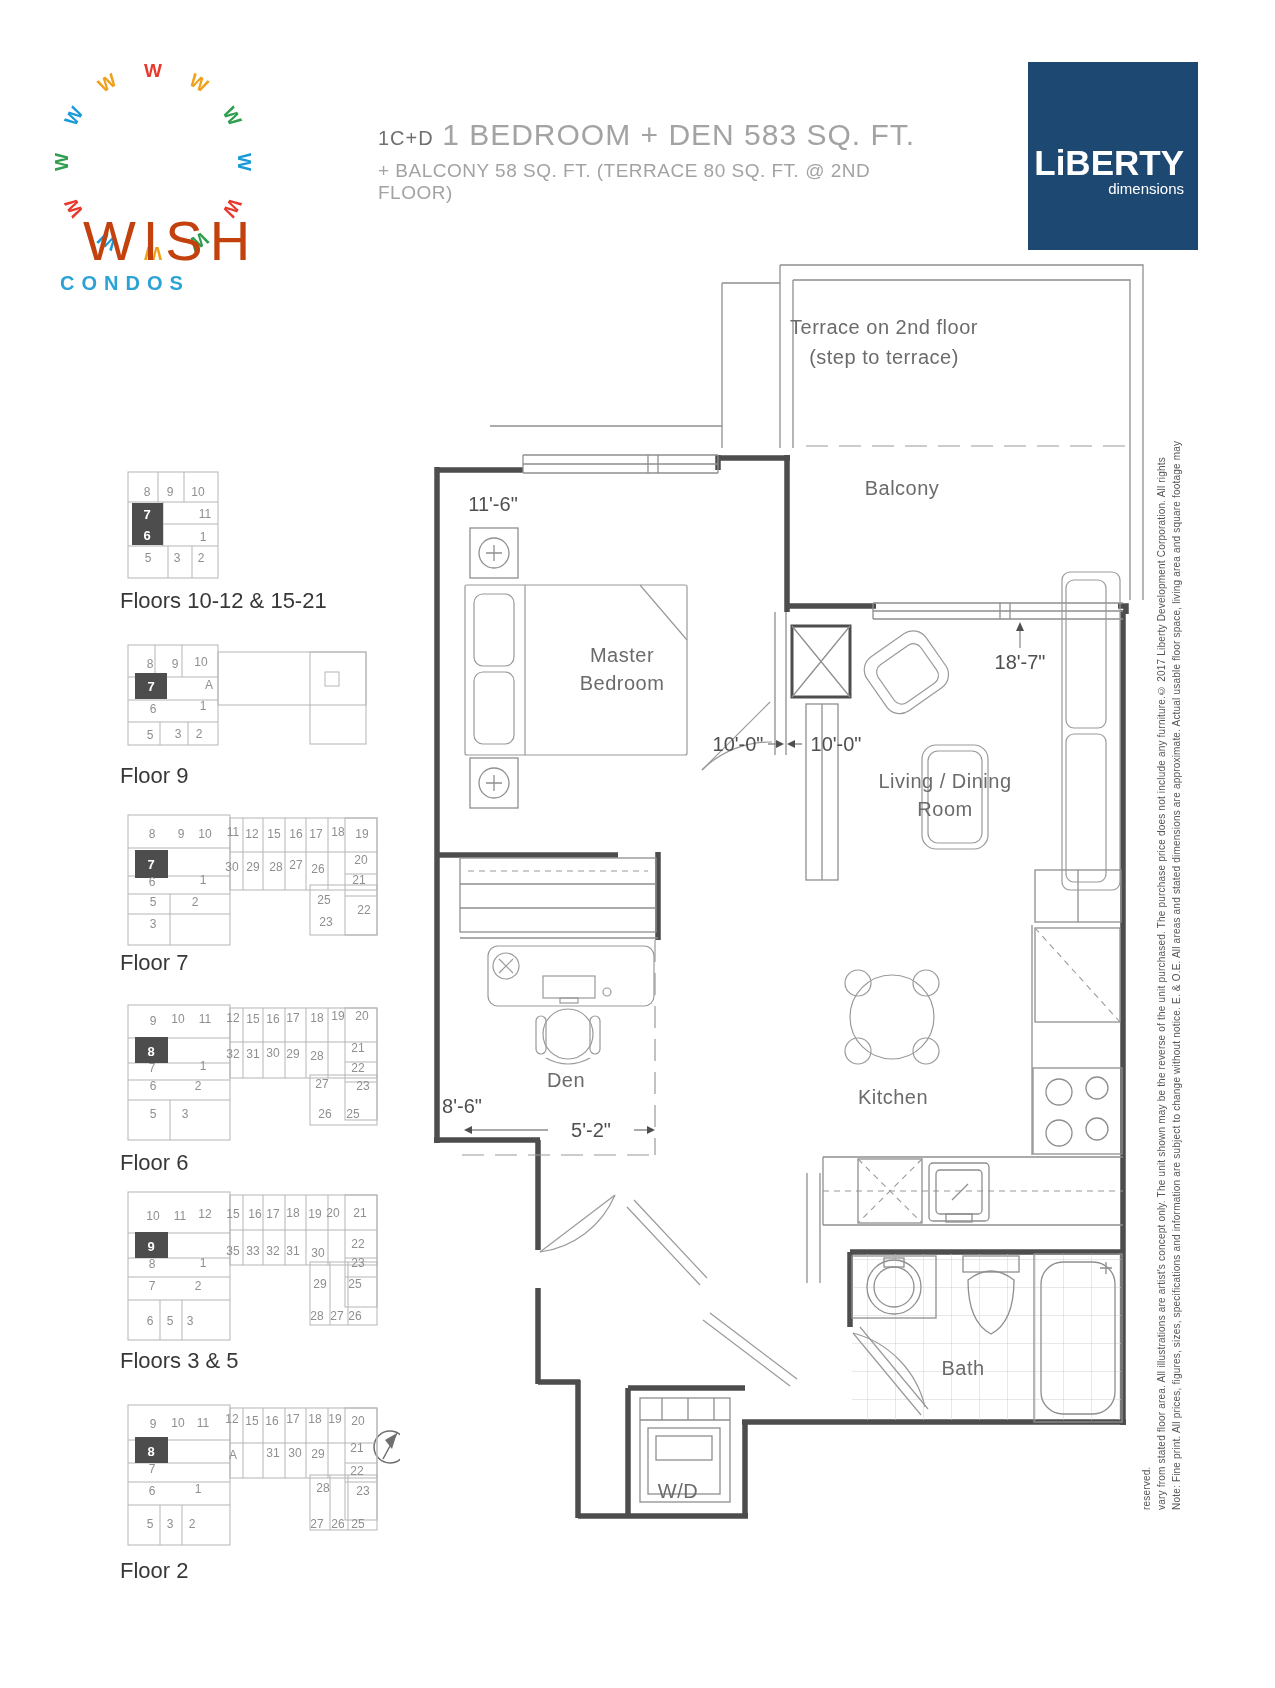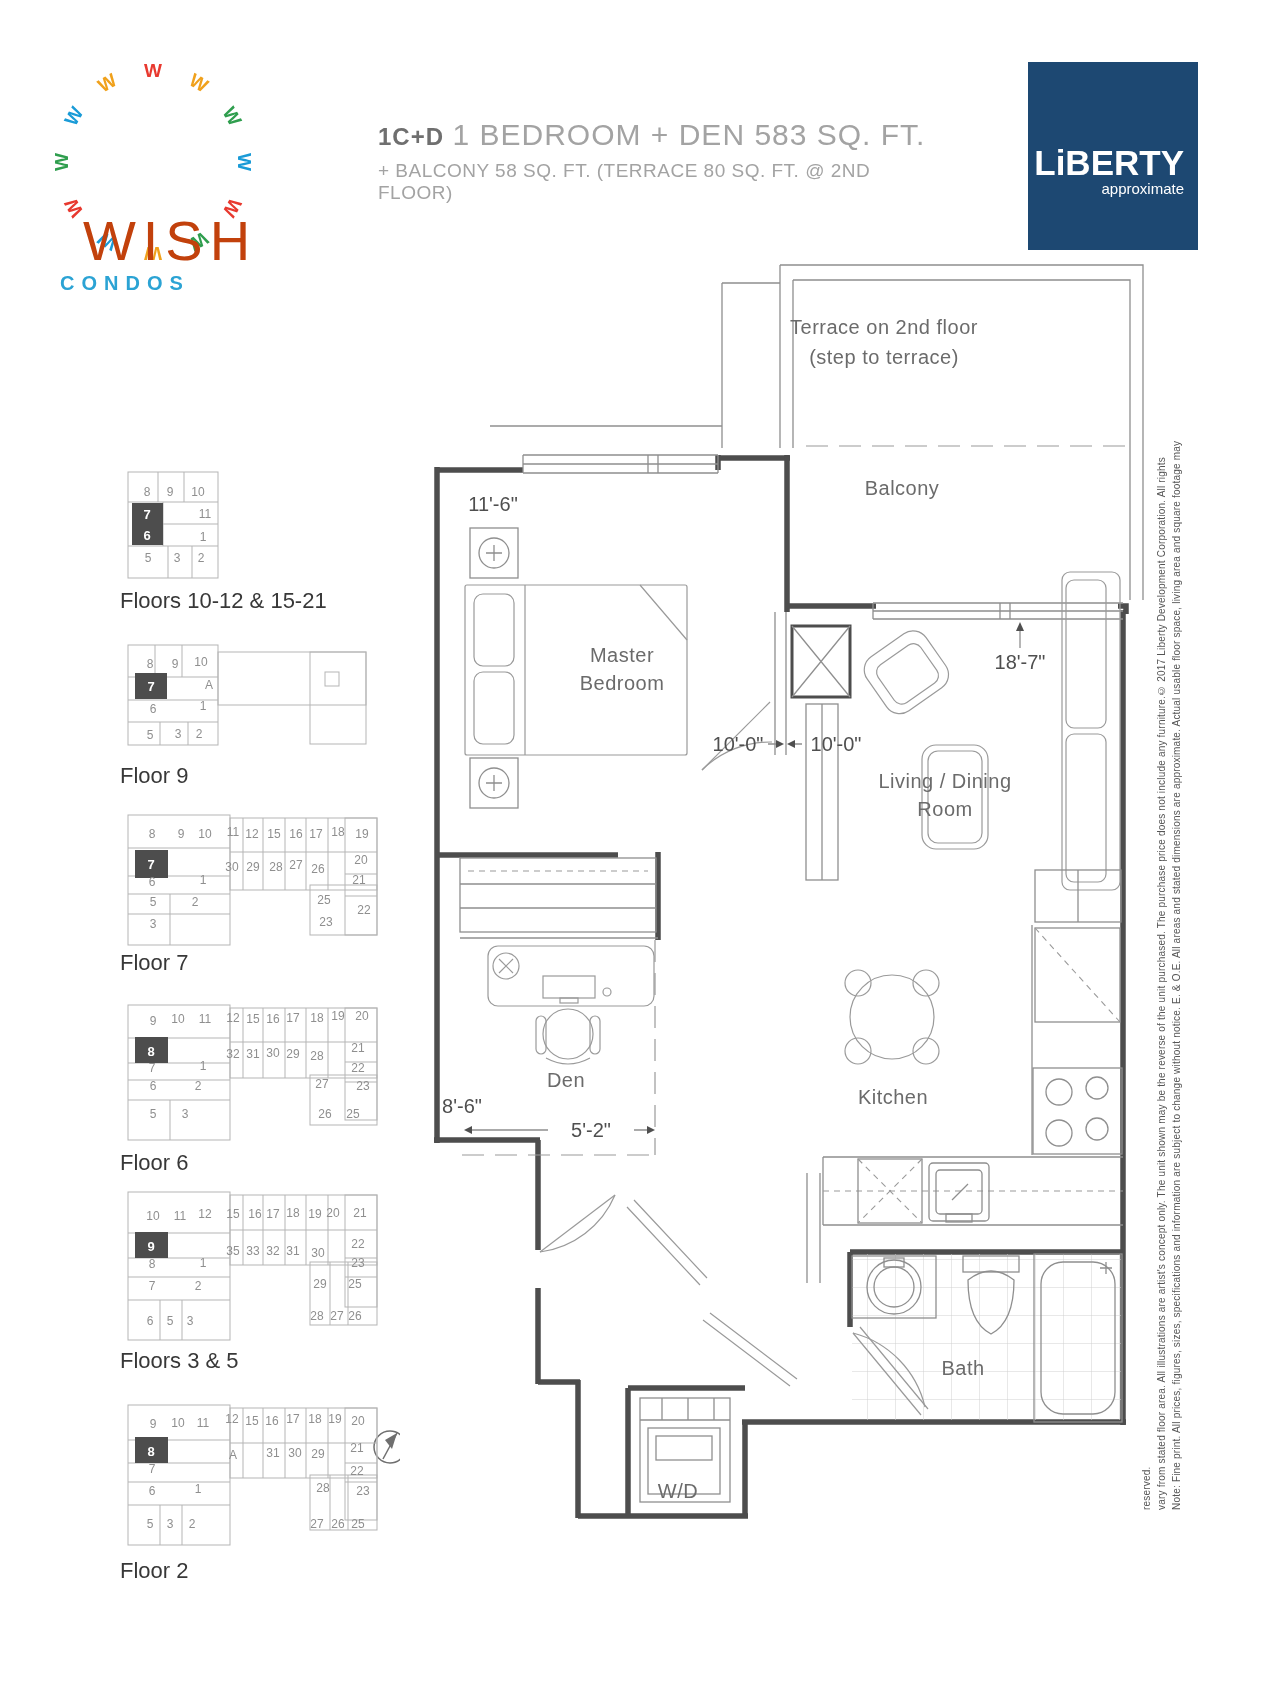--- a/index.html
+++ b/index.html
@@ -10,21 +10,21 @@
   .logo-ring{position:absolute;left:93px;top:67px;width:0;height:0;}
   .logo-ring span{position:absolute;left:-9px;top:-12px;font-weight:bold;font-size:19px;transform-origin:9px 57px;}
   .brand-name{position:absolute;left:0px;top:158px;width:220px;text-align:center;
     font-size:56px;letter-spacing:7px;color:#c2410c;font-weight:normal;}
   .brand-sub{position:absolute;left:0px;top:222px;width:220px;text-align:left;
     font-size:20px;letter-spacing:7px;color:#2ba3d4;font-weight:bold;}
 
   
   .titleblock{position:absolute;left:378px;top:118px;width:560px;}
   .title-line{white-space:nowrap;}
-  .unit-code{font-size:24px;font-weight:bold;color:#6f6f6f;letter-spacing:1px;}
+  .unit-code{font-size:20px;font-weight:normal;color:#6f6f6f;letter-spacing:1px;}
   .unit-desc{font-size:30px;color:#a3a3a3;letter-spacing:1px;margin-left:4px;}
   .unit-sub{font-size:19px;color:#a3a3a3;letter-spacing:0.5px;margin-top:8px;}
 
   
   .devbox{position:absolute;left:1028px;top:62px;width:170px;height:188px;background:#1d4872;
     color:#fff;box-sizing:border-box;padding:84px 14px 0 0;text-align:right;}
   .dev-name{font-size:35px;font-weight:bold;letter-spacing:0px;line-height:34px;}
   .dev-sub{font-size:15px;margin-top:0px;}
 
   
@@ -74,21 +74,21 @@
 <div class="titleblock">
   <div class="title-line">
     <span class="unit-code">1C+D</span>
     <span class="unit-desc">1 BEDROOM + DEN  583 SQ. FT.</span>
   </div>
   <div class="unit-sub">+ BALCONY 58 SQ. FT. (TERRACE 80 SQ. FT. @ 2ND FLOOR)</div>
 </div>
 
 <div class="devbox">
   <div class="dev-name">LiBERTY</div>
-  <div class="dev-sub">approximate</div>
+  <div class="dev-sub">dimensions</div>
 </div>
 
 <svg id="keyplans" style="left:100px;top:440px;" width="300" height="1160" viewBox="100 440 300 1160">
   <g>
     <circle class="compass" cx="390" cy="1447" r="16"></circle>
     <path class="compass" d="M383,1459 L397,1433"></path>
     <path d="M397,1433 L385,1440 L392,1449 Z" fill="#6f6f6f" stroke="none"></path>
   </g>
 <g>
       <rect x="128" y="472" width="90" height="106" class="kp-line"></rect>

